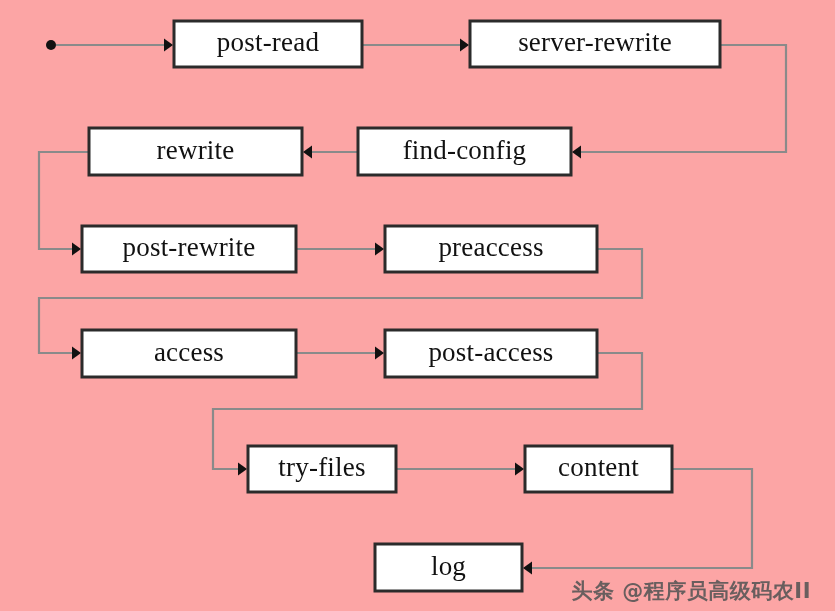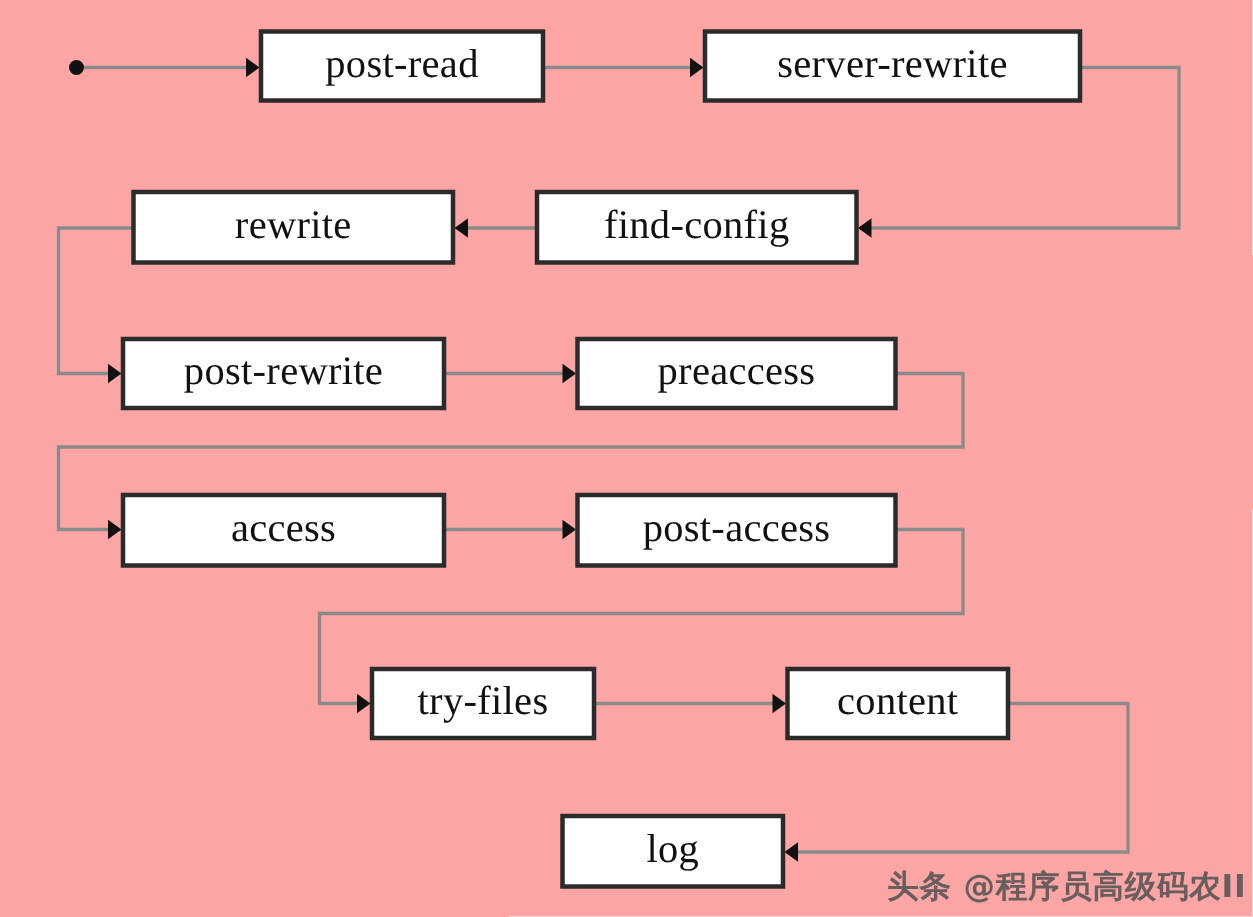--- a/index.html
+++ b/index.html
@@ -49,21 +49,21 @@
   .edge-head {
     fill: #111111;
     stroke: none;
   }
   .start-dot {
     fill: #111111;
     stroke: none;
   }
   .watermark-text {
     position: absolute;
-    right: 4px;
+    right: 24px;
     bottom: 6px;
     font-family: "DejaVu Sans", "Liberation Sans", sans-serif;
     font-size: 21px;
     font-weight: 700;
     color: #555555;
     opacity: 0.88;
     letter-spacing: 0.5px;
     white-space: nowrap;
     user-select: none;
   }

